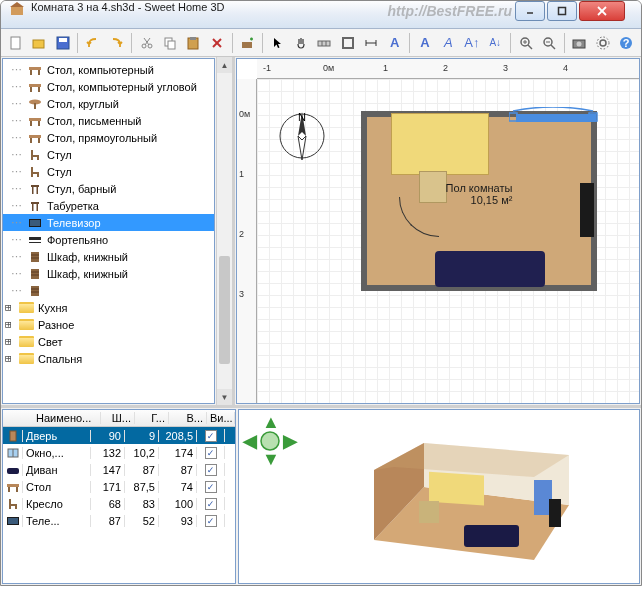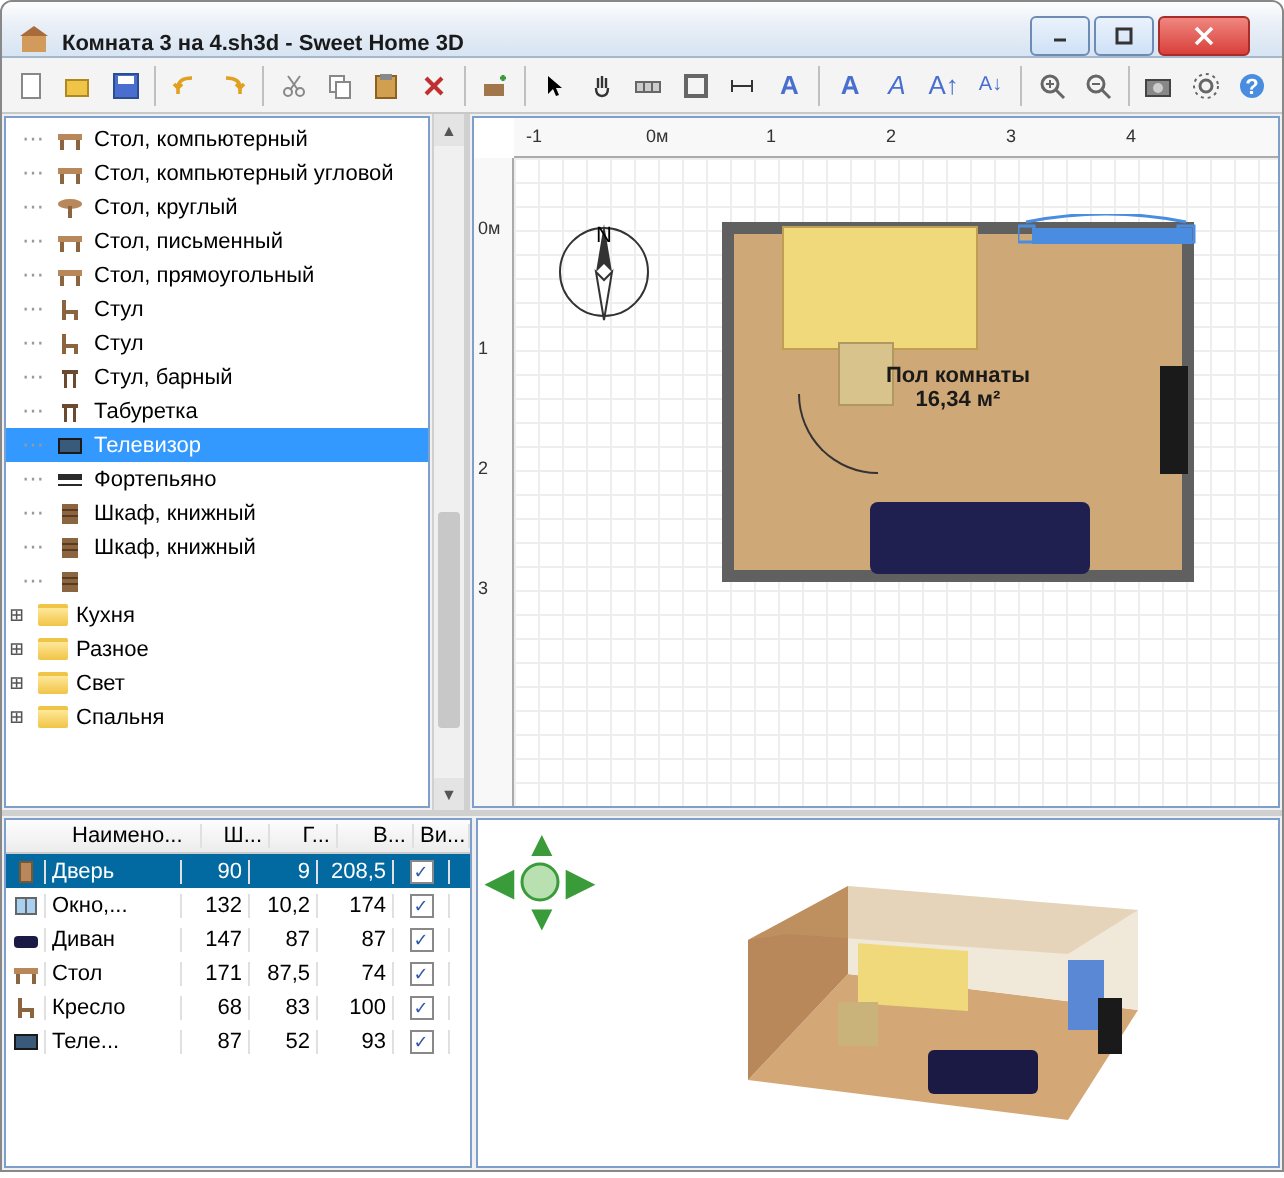--- a/index.html
+++ b/index.html
@@ -1,18 +1,18 @@
 <!DOCTYPE html>
 <html><head>
 <meta charset="utf-8">
 <style>
 * { margin: 0; padding: 0; box-sizing: border-box; font-family: Tahoma, sans-serif; font-size: 11px; }
 body { background: #fff; width: 642px; height: 589px; overflow: hidden; position: relative; }
 .window { width: 642px; height: 586px; background: #f0f0f0; border: 1px solid #888; border-radius: 6px 6px 0 0; overflow: hidden; display: flex; flex-direction: column; }
-.titlebar { height: 28px; background: linear-gradient(#fdfdfe, #e8eef7 45%, #d7e4f2); display: flex; align-items: flex-end; padding: 0 16px 0 8px; border-bottom: 1px solid #a6b6cc; font-weight: bold; }
+.titlebar { height: 28px; background: linear-gradient(#fdfdfe, #e8eef7 45%, #d7e4f2); display: flex; align-items: flex-start; padding: 0 16px 0 8px; border-bottom: 1px solid #a6b6cc; }
 .titlebar-icon { width: 16px; height: 16px; margin-right: 6px; }
 .titlebar-text { flex: 1; color: #1a1a1a; }
 .watermark { position: absolute; right: 130px; top: 3px; color: #888; font-size: 14px; font-style: italic; font-weight: bold; pointer-events: none; z-index: 99; opacity: .55; }
 .win-controls { display: flex; gap: 2px; }
 .win-btn { width: 30px; height: 20px; border: 1px solid #6c8cb5; border-radius: 3px; display: flex; align-items: center; justify-content: center; background: linear-gradient(#eaf2fb,#cfe1f7); cursor: default; }
 .win-btn.close { width: 46px; background: linear-gradient(#f08680,#d9403a); border-color: #a82c27; color: #fff; }
 .menubar { height: 20px; background: #f4f4f4; display: flex; align-items: center; padding: 0 4px; border-bottom: 1px solid #d0d0d0; }
 .menu-item { padding: 2px 7px; cursor: default; }
 .toolbar { height: 28px; background: #f4f4f4; display: flex; align-items: center; padding: 0 4px; gap: 2px; border-bottom: 1px solid #c8c8c8; }
 .tool-btn { width: 22px; height: 22px; display: flex; align-items: center; justify-content: center; border: 1px solid transparent; border-radius: 2px; cursor: default; }
@@ -33,21 +33,21 @@
 .sb-btn { height: 16px; background: #e4e4e4; display: flex; align-items: center; justify-content: center; font-size: 8px; color: #555; }
 .sb-track { flex: 1; position: relative; }
 .sb-thumb { position: absolute; left: 2px; right: 2px; background: #c8c8c8; border-radius: 2px; }
 .plan-area { flex: 1; position: relative; background: #fff; border: 1px solid #7e9fcb; margin: 1px; overflow: hidden; }
 .ruler-h { position: absolute; left: 20px; right: 0; top: 0; height: 20px; background: #f8f8f8; border-bottom: 1px solid #aaa; display: flex; font-size: 10px; }
 .ruler-v { position: absolute; left: 0; top: 20px; bottom: 0; width: 20px; background: #f8f8f8; border-right: 1px solid #aaa; }
 .ruler-tick { position: absolute; font-size: 9px; color: #333; }
 .grid { position: absolute; left: 20px; top: 20px; right: 0; bottom: 0; background-image: linear-gradient(#eee 1px, transparent 1px), linear-gradient(90deg, #eee 1px, transparent 1px), linear-gradient(#ccc 1px, transparent 1px), linear-gradient(90deg, #ccc 1px, transparent 1px); background-size: 12px 12px, 12px 12px, 60px 60px, 60px 60px; }
 .compass { position: absolute; left: 18px; top: 30px; width: 54px; height: 54px; }
 .room { position: absolute; left: 104px; top: 32px; width: 236px; height: 180px; background: #cfa878; border: 6px solid #606060; }
-.room-label { position: absolute; left: 50%; top: 46%; transform: translate(-50%,-50%); text-align: center; color: #1a1a1a; font-size: 11px; font-weight: bold; }
+.room-label { position: absolute; left: 50%; top: 46%; transform: translate(-50%,-50%); text-align: right; color: #1a1a1a; font-size: 11px; }
 .furniture { position: absolute; }
 .desk { left: 24px; top: -4px; width: 98px; height: 62px; background: #f0d97a; border: 1px solid #c0a050; }
 .door-arc { position: absolute; left: 32px; top: 80px; width: 40px; height: 40px; border: 1px solid #333; border-right: none; border-top: none; border-radius: 0 0 0 40px; }
 .window-blue { position: absolute; right: -5px; top: -3px; width: 80px; height: 8px; background: #4a8de0; }
 .tv { position: absolute; right: -3px; top: 66px; width: 14px; height: 54px; background: #1a1a1a; }
 .sofa { position: absolute; left: 68px; bottom: -2px; width: 110px; height: 36px; background: #202050; border-radius: 4px; }
 .chair { position: absolute; left: 52px; top: 54px; width: 28px; height: 32px; background: #d9c38c; border: 1px solid #b09860; }
 .table { width: 234px; border: 1px solid #7e9fcb; margin: 1px; background: #fff; display: flex; flex-direction: column; }
 .tbl-head, .tbl-row { display: flex; height: 17px; align-items: center; }
 .tbl-head { background: linear-gradient(#fdfdfd,#ececec); border-bottom: 1px solid #ccc; justify-content: flex-end; }
@@ -62,20 +62,21 @@
 .view3d { flex: 1; border: 1px solid #7e9fcb; margin: 1px; background: #fff; position: relative; overflow: hidden; }
 .nav3d { position: absolute; left: 6px; top: 6px; width: 50px; height: 50px; }
 .nav-arrow { position: absolute; color: #3a9b3a; font-size: 18px; font-weight: bold; cursor: default; }
 .room3d { position: absolute; left: 95px; top: 15px; width: 250px; height: 150px; }
 .checkbox { width: 12px; height: 12px; border: 1px solid #888; background: #fff; display: inline-flex; align-items: center; justify-content: center; font-size: 9px; color: #3058a8; }
 </style>
 </head>
 <body>
 
 <div class="window">
+  <div class="watermark">http://BestFREE.ru</div>
 
   <div class="titlebar">
     <span class="titlebar-icon">
       <svg viewBox="0 0 16 16">
           <rect x="2" y="6" width="12" height="8" fill="#d29b5c"></rect>
           <polygon points="8,1 15,6 1,6" fill="#a86c3c"></polygon>
         </svg>
     </span>
     <span class="titlebar-text">Комната 3 на 4.sh3d - Sweet Home 3D</span>
     <div class="win-controls">
@@ -465,21 +466,21 @@
             </div>
             <div class="room">
               <div class="furniture desk"></div>
               <div class="furniture chair"></div>
               <div class="door-arc"></div>
               <div class="window-blue"></div>
               <div class="tv"></div>
               <div class="sofa"></div>
               <div class="room-label">
                 <div>Пол комнаты</div>
-                <div>16,34 м²</div>
+                <div>10,15 м²</div>
               </div>
               <svg style="position:absolute;right:-8px;top:-10px;width:90px;height:20px">
                   <rect x="0" y="6" width="8" height="8" fill="none" stroke="#4a8de0" stroke-width="1.5"></rect>
                   <rect x="80" y="6" width="8" height="8" fill="none" stroke="#4a8de0" stroke-width="1.5"></rect>
                   <path d="M4 4 Q 44 -4 84 4" fill="none" stroke="#4a8de0" stroke-width="1.5"></path>
                 </svg>
             </div>
           </div>
         </div>
       </div>

